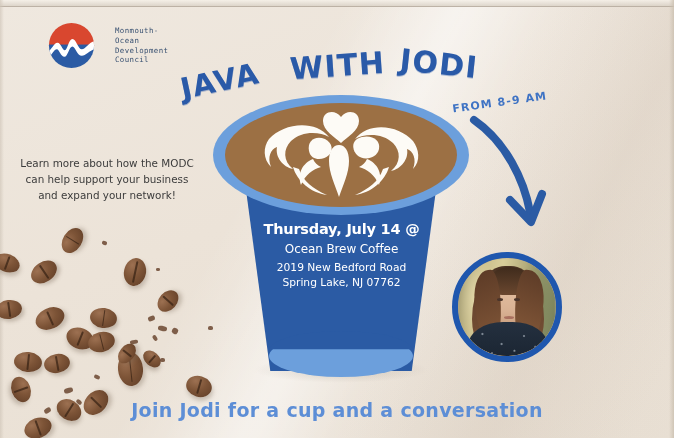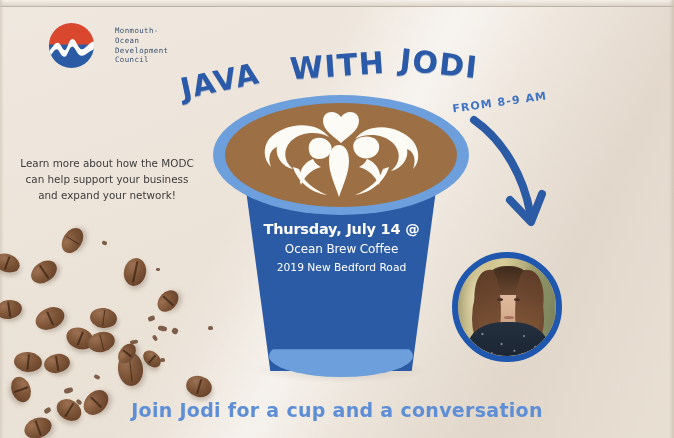--- a/index.html
+++ b/index.html
@@ -481,20 +481,21 @@
         <path d="M40,58 C44,72 58,84 74,86 C60,80 50,72 46,60 Z"></path>
         <path d="M136,58 C132,72 118,84 102,86 C116,80 126,72 130,60 Z"></path>
       </g>
     </svg>
   </div>
 
   <div class="event">
     <div class="event-line1">Thursday, July 14 @</div>
     <div class="event-line2">Ocean Brew Coffee</div>
     <div class="event-line3">2019 New Bedford Road</div>
+    <div class="event-line4">Spring Lake,  NJ 07762</div>
   </div>
 
   <div class="portrait">
     <div class="portrait-photo">
       <div class="pp-bg"></div>
       <div class="pp-bg-blur2"></div>
       <div class="pp-hair-back"></div>
       <div class="pp-neck"></div>
       <div class="pp-face"></div>
       <div class="pp-hair-top"></div>

